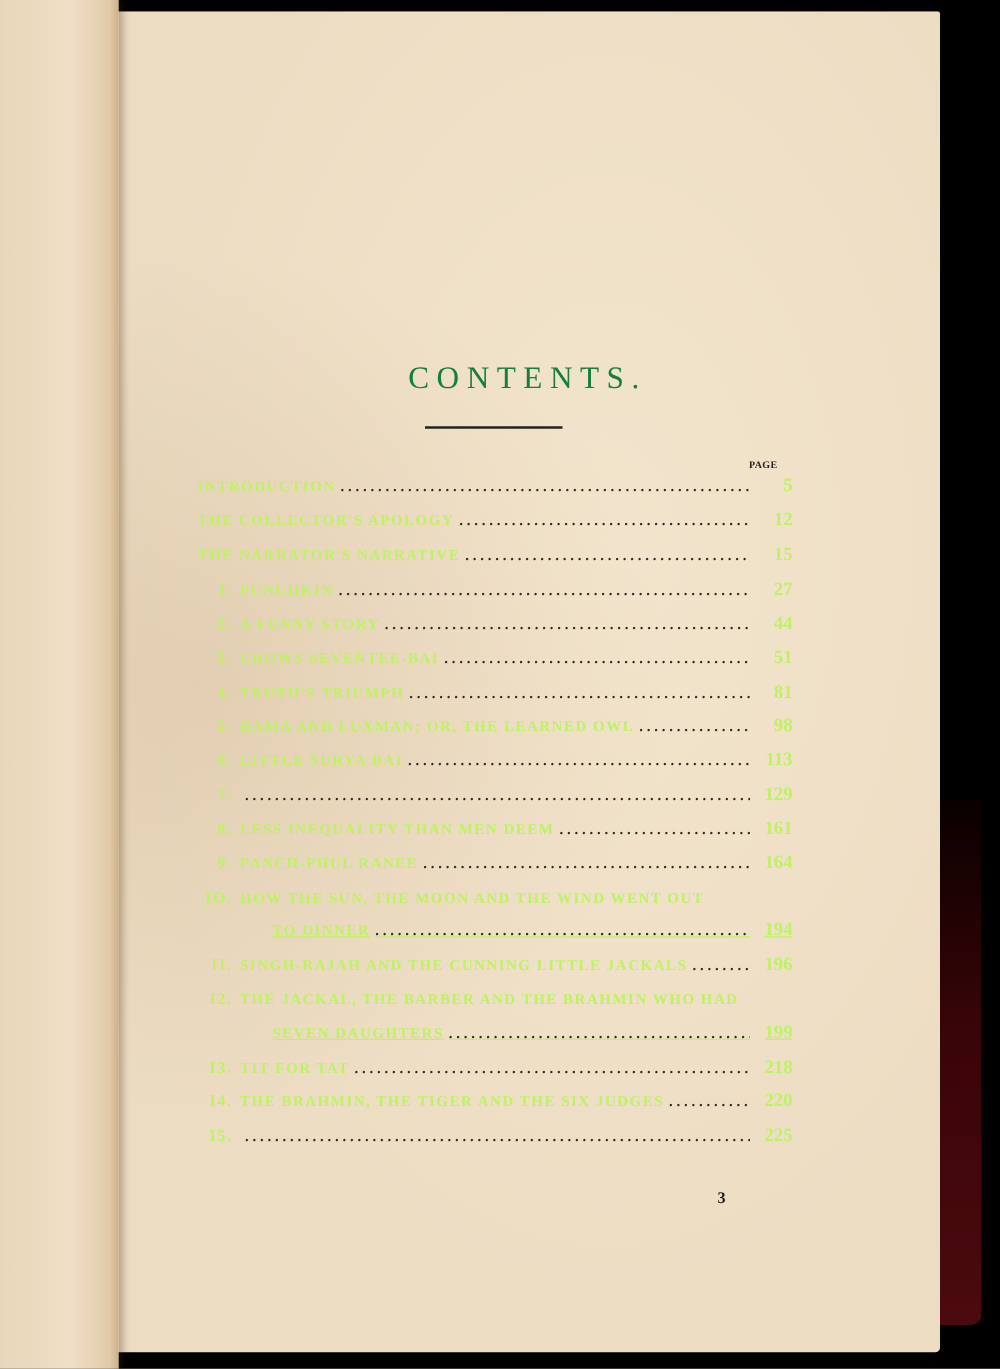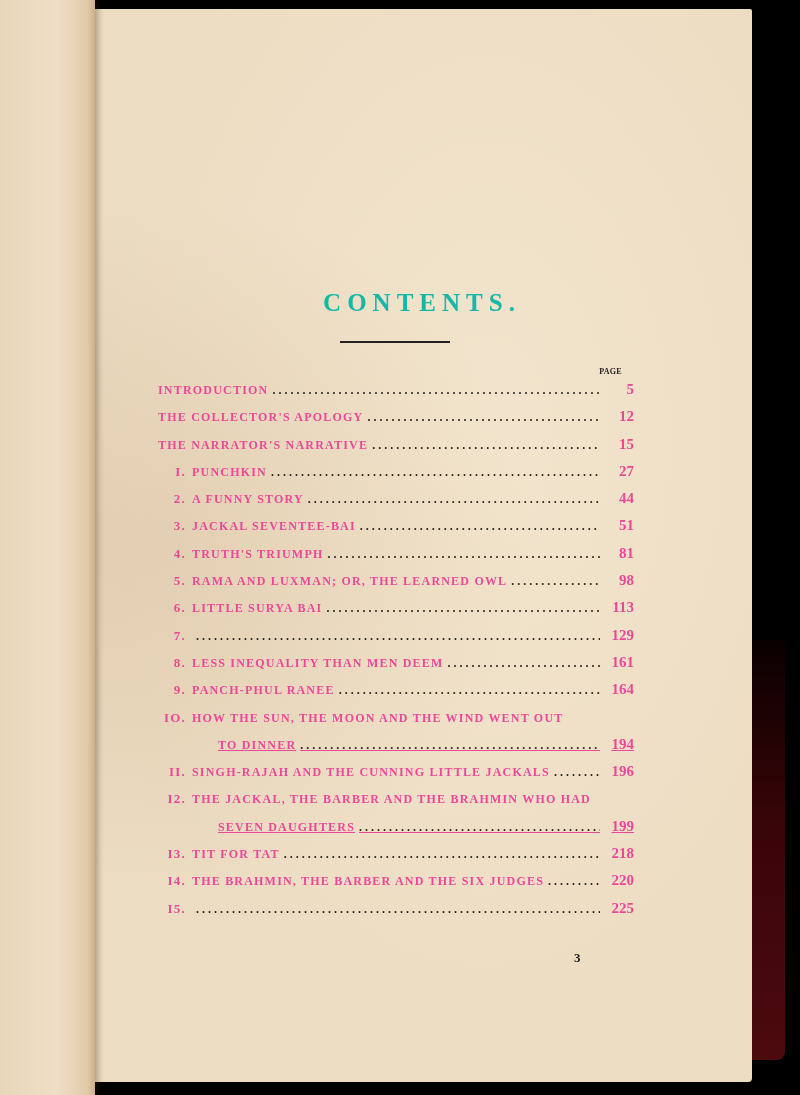--- a/index.html
+++ b/index.html
@@ -21,34 +21,34 @@
       radial-gradient(ellipse at 60% 40%, rgba(255,245,225,0.35), rgba(0,0,0,0) 70%);
     border-radius: 0 2px 4px 0;
   }
   .flap {
     position: absolute; left: 0; top: 0; width: 95px; height: 1095px;
     background: linear-gradient(90deg, #e9d6ba 0%, #efdfc6 60%, #e2caa8 92%, #cdb08a 100%);
     box-shadow: 3px 0 6px rgba(60,40,20,0.35);
   }
   .title {
     position: absolute; left: 92px; width: 660px; top: 272px;
-    text-align: center; font-size: 25px; letter-spacing: 6px; color: #14b8a6;
-    font-weight: bold;
+    text-align: center; font-size: 25px; letter-spacing: 6px; color: #15803d;
+    font-weight: normal;
   }
   .rule {
     position: absolute; left: 340px; top: 341px; width: 110px; height: 2px; background: #222;
   }
   .page-label {
     position: absolute; left: 580px; top: 367px; width: 42px; text-align: right;
     font-size: 8px; font-weight: bold; color: #222; letter-spacing: 0.3px;
   }
   .toc { position: absolute; left: 158px; top: 376px; width: 476px; }
   .entry {
     position: relative; display: flex; align-items: baseline;
-    font-size: 12px; font-weight: bold; color: #ec4899; letter-spacing: 1.2px;
+    font-size: 12px; font-weight: bold; color: #bef264; letter-spacing: 1.2px;
     height: 27.3px; line-height: 27.3px;
   }
   .entry .num { width: 28px; text-align: right; padding-right: 6px; flex: none; font-size: 13px; }
   .entry .label { flex: none; white-space: nowrap; }
   .entry .dots {
     flex: 1; overflow: hidden; white-space: nowrap; margin: 0 4px; color: #2a2622;
     letter-spacing: 3px; font-weight: bold;
   }
   .entry .dots::before { content: ". . . . . . . . . . . . . . . . . . . . . . . . . . . . . . . . . . . . . . . . . . . . . . . . . . . . . . . . . . . . . . . . . . . . . . . . . . . . . . ."; letter-spacing: 0; }
   .entry .pg { flex: none; width: 30px; text-align: right; font-size: 15px; letter-spacing: 0; }
@@ -92,21 +92,21 @@
       <span class="pg">27</span>
     </div>
     <div class="entry ">
       <span class="num">2.</span>
       <span class="label">A FUNNY STORY</span>
       <span class="dots"></span>
       <span class="pg">44</span>
     </div>
     <div class="entry ">
       <span class="num">3.</span>
-      <span class="label">JACKAL SEVENTEE-BAI</span>
+      <span class="label">CROWS SEVENTEE-BAI</span>
       <span class="dots"></span>
       <span class="pg">51</span>
     </div>
     <div class="entry ">
       <span class="num">4.</span>
       <span class="label">TRUTH'S TRIUMPH</span>
       <span class="dots"></span>
       <span class="pg">81</span>
     </div>
     <div class="entry ">
@@ -167,21 +167,21 @@
       <span class="pg">199</span>
     </div>
     <div class="entry ">
       <span class="num">I3.</span>
       <span class="label">TIT FOR TAT</span>
       <span class="dots"></span>
       <span class="pg">218</span>
     </div>
     <div class="entry ">
       <span class="num">I4.</span>
-      <span class="label">THE BRAHMIN, THE BARBER AND THE SIX JUDGES</span>
+      <span class="label">THE BRAHMIN, THE TIGER AND THE SIX JUDGES</span>
       <span class="dots"></span>
       <span class="pg">220</span>
     </div>
     <div class="entry ">
       <span class="num">I5.</span>
       <span class="dots"></span>
       <span class="pg">225</span>
     </div>
   </div>
 

